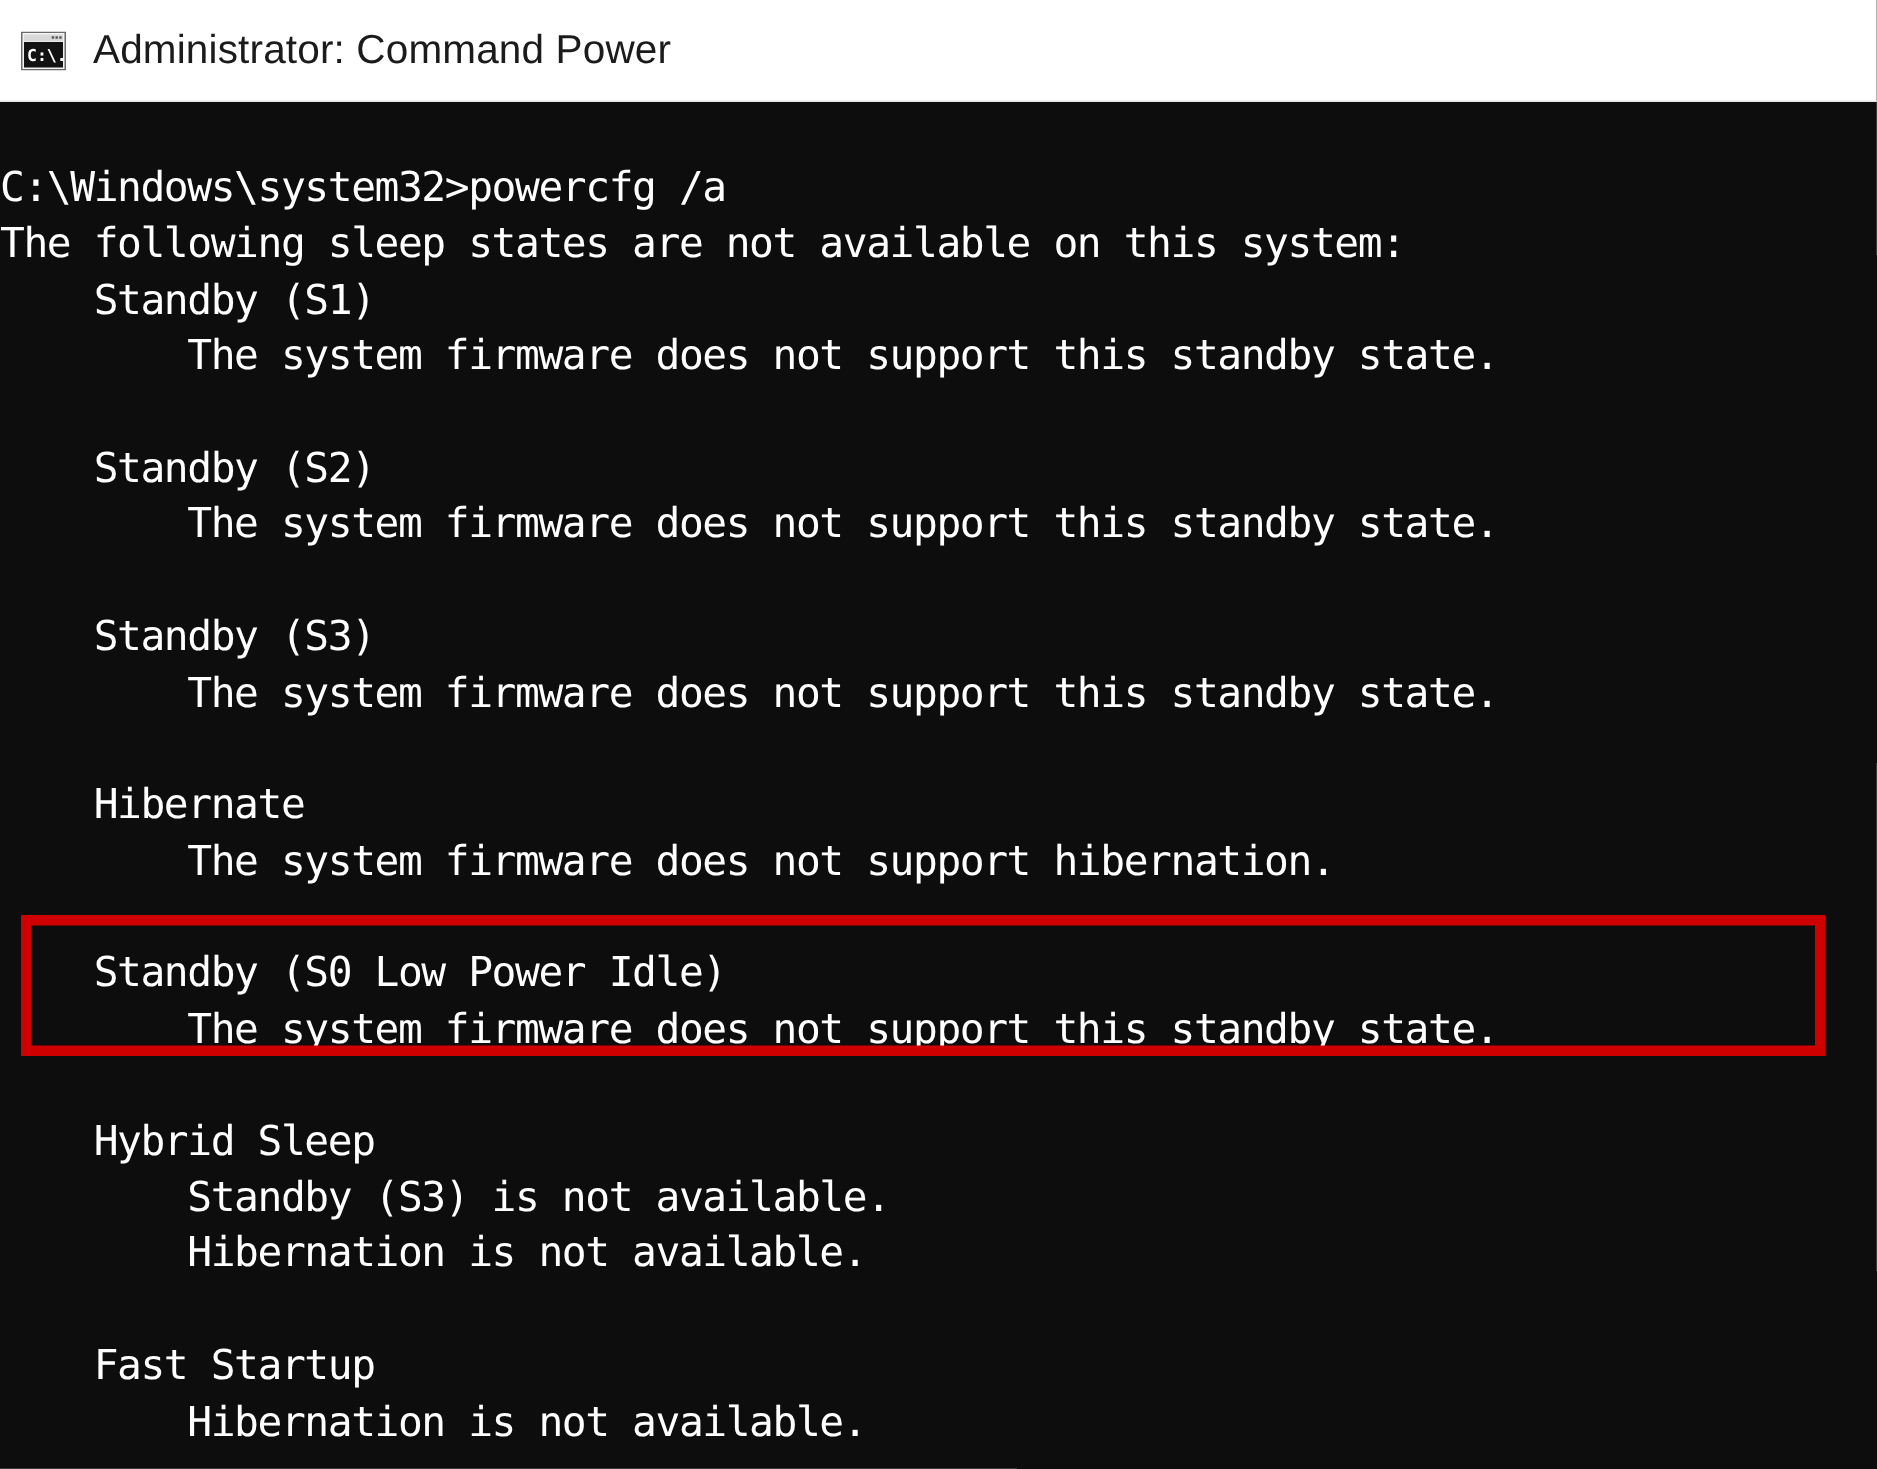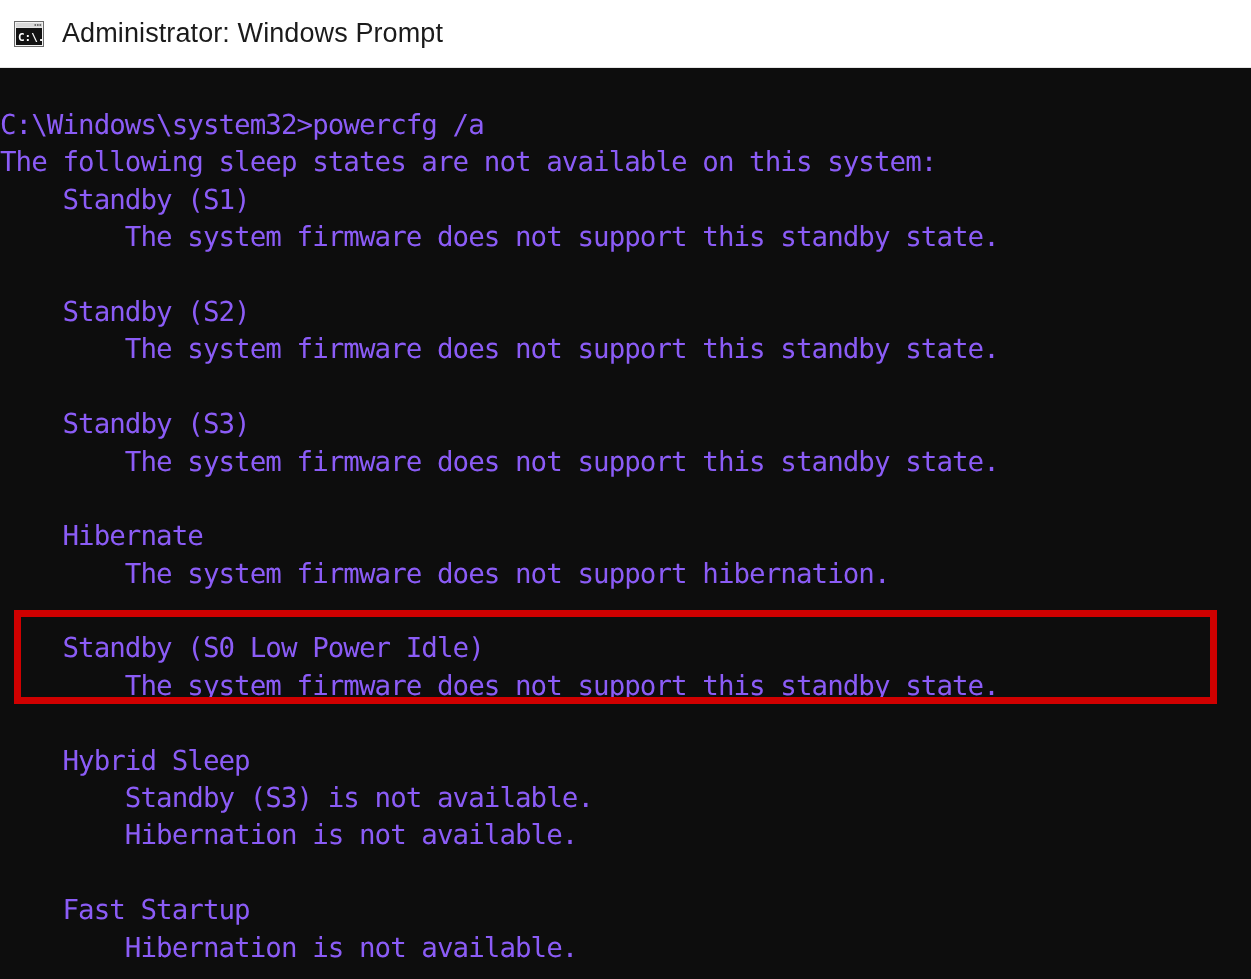--- a/index.html
+++ b/index.html
@@ -61,21 +61,21 @@
 
   #console-text {
     position: absolute;
     left: 0px;
     top: 39px;
     margin: 0;
     padding: 0;
     font-family: "DejaVu Sans Mono", "Liberation Mono", monospace;
     font-size: 27.5px;
     line-height: 37.4px;
-    color: #8b5cf6;
+    color: #ffffff;
     white-space: pre;
     letter-spacing: -0.95px;
     text-rendering: geometricPrecision;
   }
   #console-text .line {
     display: block;
     height: 37.4px;
   }
 
   
@@ -100,21 +100,21 @@
       <svg width="30" height="26" viewBox="0 0 30 26" xmlns="http://www.w3.org/2000/svg">
         <rect x="0.5" y="0.5" width="29" height="25" fill="#f2f2f2" stroke="#6b6b6b" stroke-width="1"></rect>
         <rect x="2" y="2" width="26" height="4.5" fill="#d8d8d8"></rect>
         <rect x="20.5" y="3.2" width="1.6" height="1.6" fill="#555"></rect>
         <rect x="23" y="3.2" width="1.6" height="1.6" fill="#555"></rect>
         <rect x="25.5" y="3.2" width="1.6" height="1.6" fill="#555"></rect>
         <rect x="2" y="7" width="26" height="17" fill="#121212"></rect>
         <text x="4" y="19.5" font-family="DejaVu Sans Mono, monospace" font-size="11" font-weight="bold" fill="#ffffff">C:\.</text>
       </svg>
     </span>
-    <span id="titlebar-text">Administrator: Windows Prompt</span>
+    <span id="titlebar-text">Administrator: Command Power</span>
   </div>
 
   <div id="terminal">
     <pre id="console-text"><span class="line">C:\Windows\system32&gt;powercfg /a</span><span class="line">The following sleep states are not available on this system:</span><span class="line">    Standby (S1)</span><span class="line">        The system firmware does not support this standby state.</span><span class="line">&nbsp;</span><span class="line">    Standby (S2)</span><span class="line">        The system firmware does not support this standby state.</span><span class="line">&nbsp;</span><span class="line">    Standby (S3)</span><span class="line">        The system firmware does not support this standby state.</span><span class="line">&nbsp;</span><span class="line">    Hibernate</span><span class="line">        The system firmware does not support hibernation.</span><span class="line">&nbsp;</span><span class="line">    Standby (S0 Low Power Idle)</span><span class="line">        The system firmware does not support this standby state.</span><span class="line">&nbsp;</span><span class="line">    Hybrid Sleep</span><span class="line">        Standby (S3) is not available.</span><span class="line">        Hibernation is not available.</span><span class="line">&nbsp;</span><span class="line">    Fast Startup</span><span class="line">        Hibernation is not available.</span></pre>
     <div id="highlight-box"></div>
   </div>
 
 </div>
 
 </body></html>

